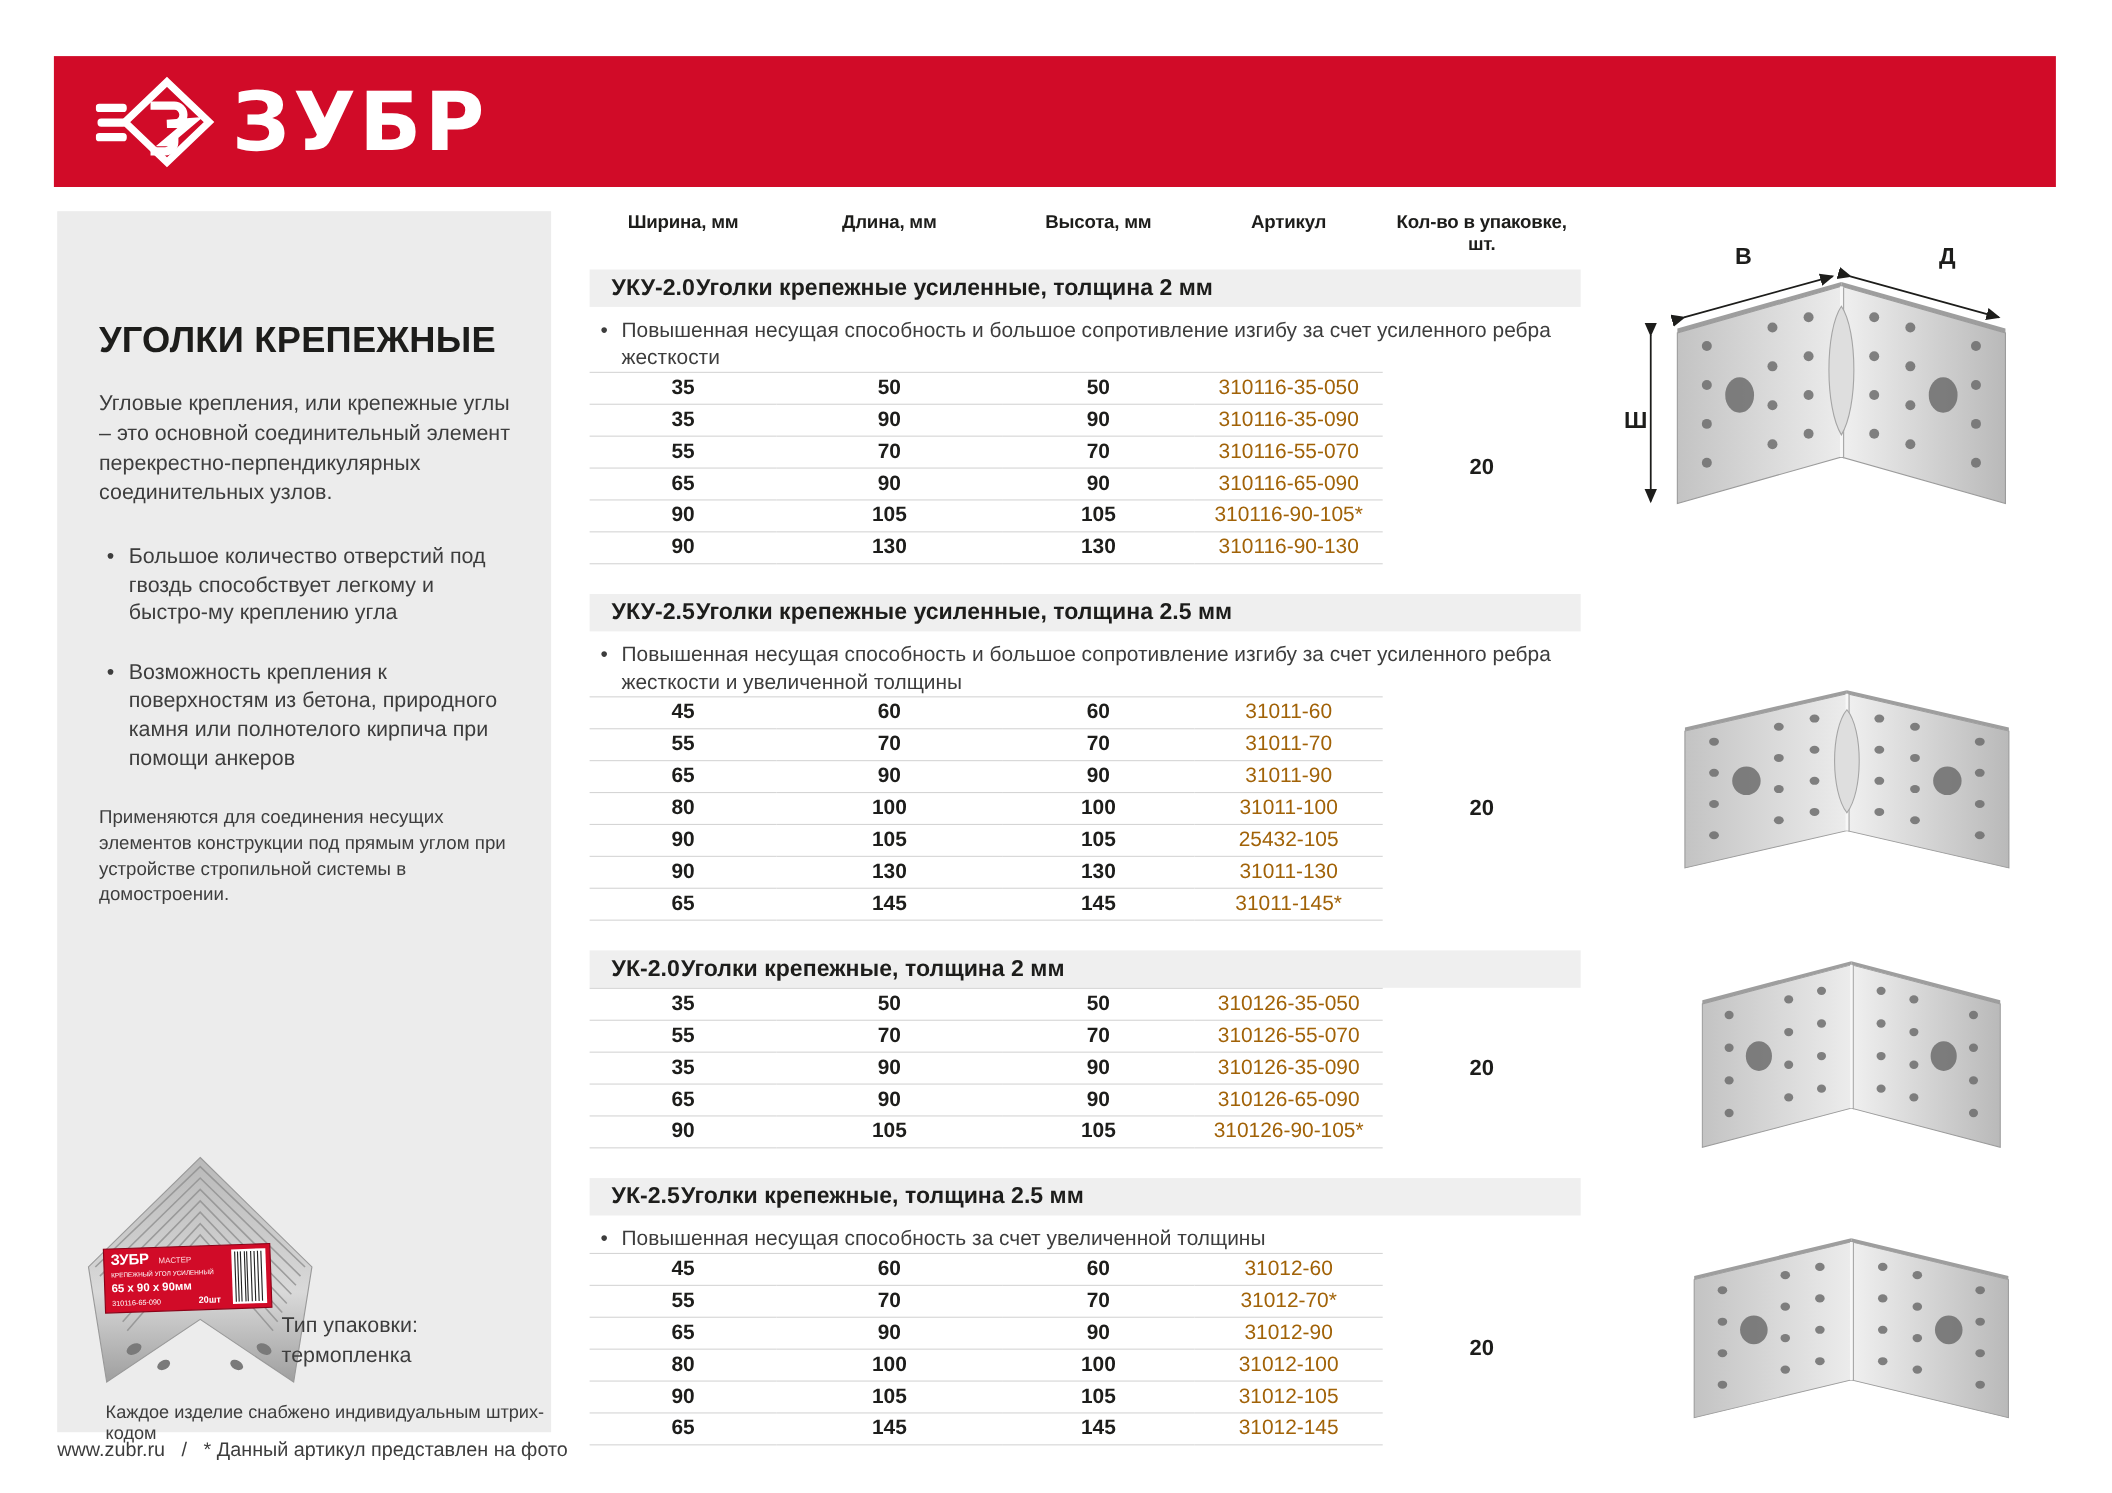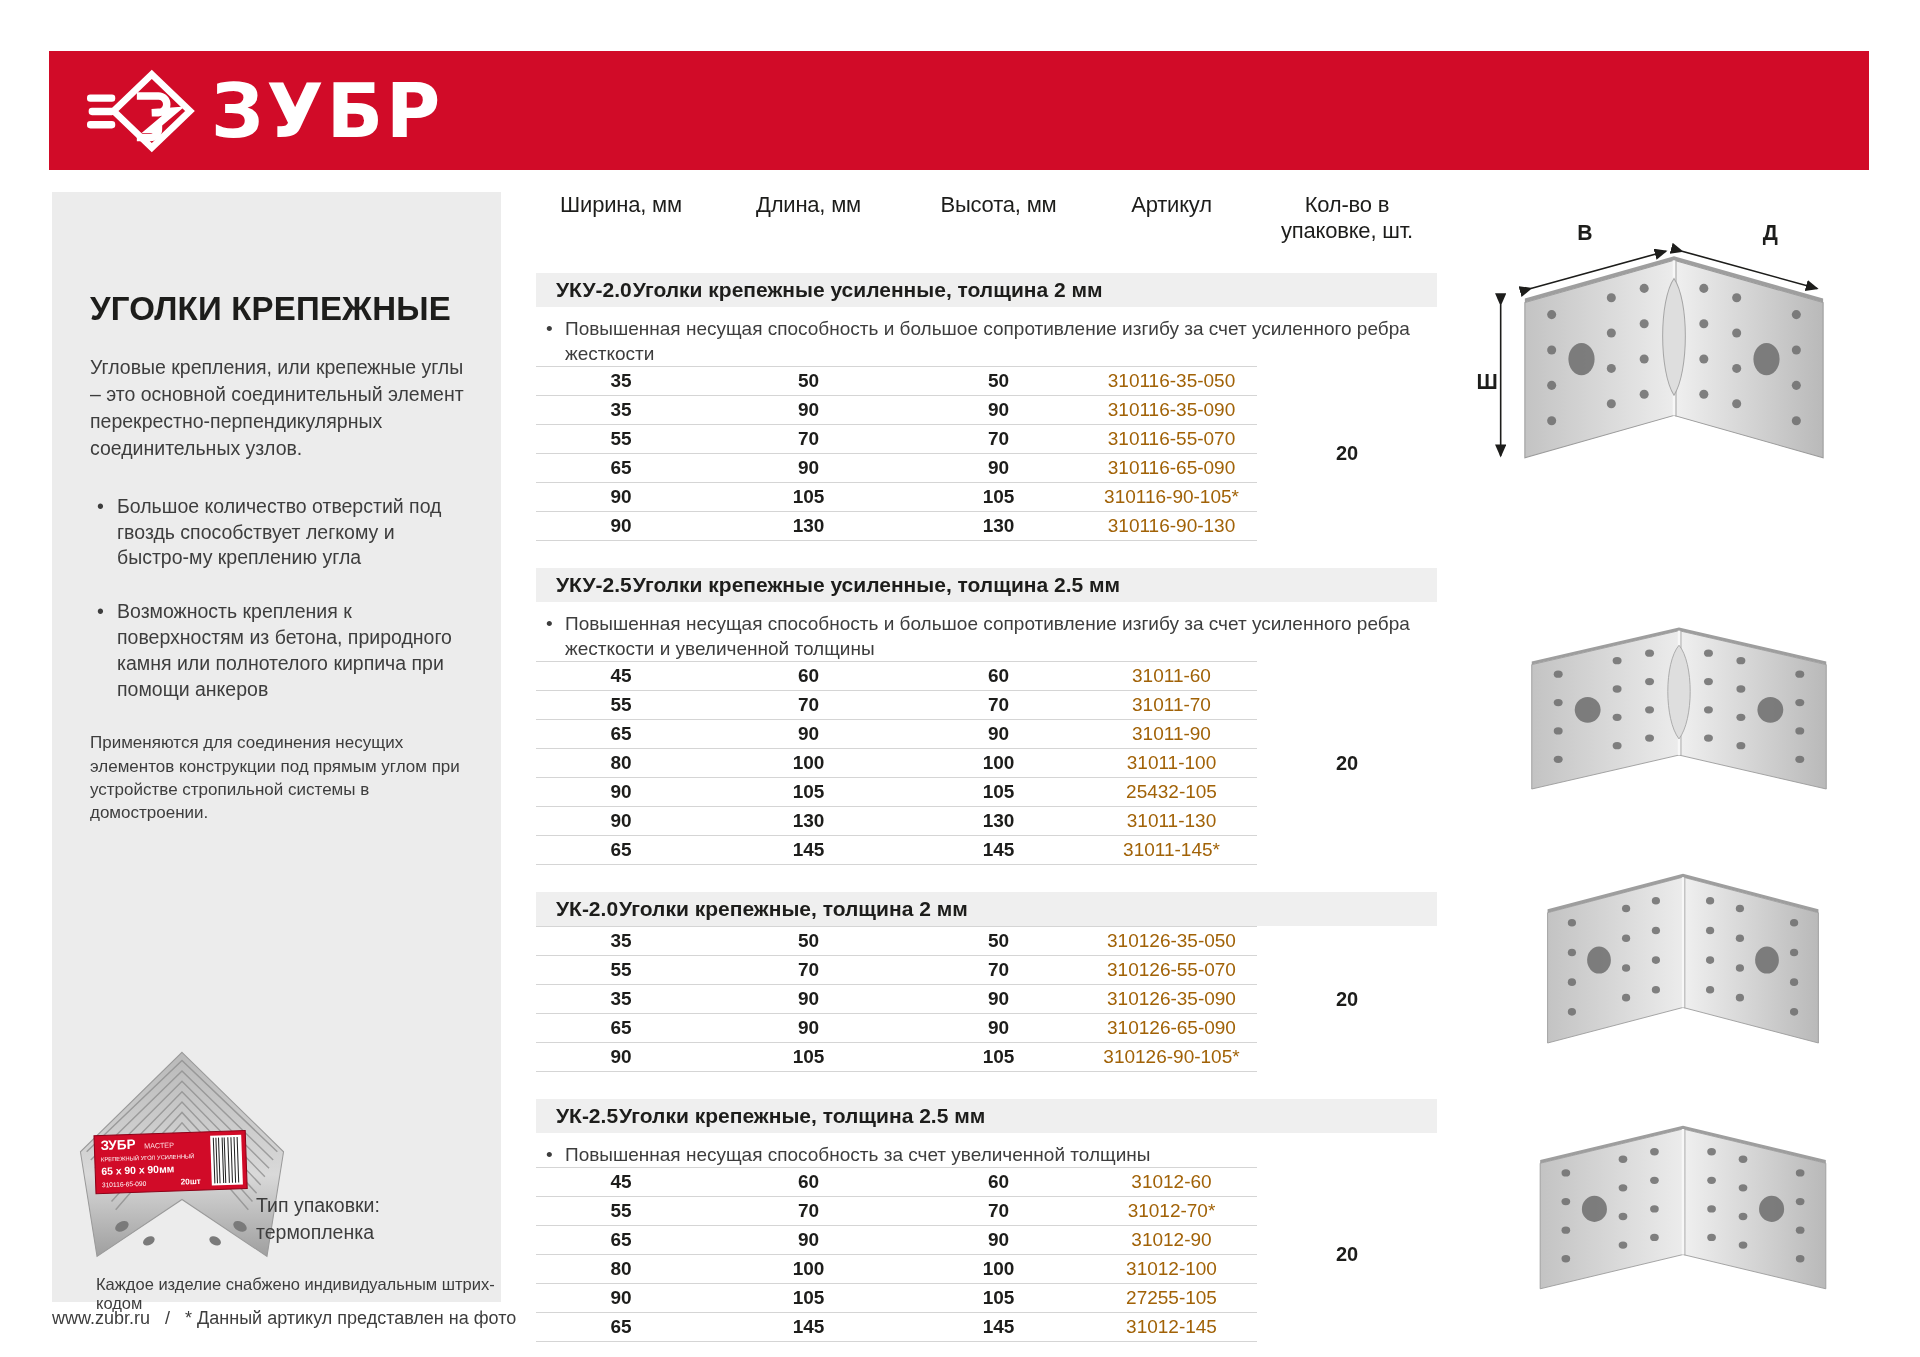--- a/index.html
+++ b/index.html
@@ -25,21 +25,21 @@
                    padding-left:27px;position:relative;}
   .side-bullets li::before{content:"\2022";position:absolute;left:7px;top:0;color:var(--soft);}
   .side-note{font-size:17px;line-height:1.38;color:var(--soft);margin:4px 0 0;}
   .photo{position:absolute;left:16px;top:852px;width:228px;height:220px;}
   .pack-type{position:absolute;left:204px;top:1000px;font-size:19.5px;line-height:1.38;color:var(--soft);}
   .barcode-note{position:absolute;left:44px;top:1066px;width:420px;font-size:16.5px;color:var(--soft);}
 
   
   .catalog{position:absolute;left:536px;top:192px;width:901px;}
   .col-headers{display:grid;grid-template-columns:170px 205px 175px 171px 180px;
-               font-size:22px;font-weight:normal;margin-bottom:29px;}
+               font-size:17px;font-weight:bold;margin-bottom:13px;}
   .col-headers div{text-align:center;letter-spacing:-.2px;}
   .prod-section{margin-bottom:27px;}
   .sec-bar{height:34px;background:var(--bar-bg);display:flex;align-items:center;gap:1px;
            padding-left:20px;font-size:21px;font-weight:bold;}
   .sec-bullet{display:flex;font-size:19px;color:var(--soft);margin:9px 0 0 10px;line-height:1.32;max-width:885px;}
   .sec-bullet .dot{width:19px;flex:none;}
   .sec-table{display:flex;}
   .rows{display:grid;grid-template-columns:170px 205px 175px 171px;border-top:1px solid var(--line);width:721px;}
   .cell{height:29px;display:flex;align-items:center;justify-content:center;
         border-bottom:1px solid var(--line);font-size:19px;}
@@ -336,21 +336,21 @@
             <div class="cell dim">90</div>
             <div class="cell dim">90</div>
             <div class="cell art">31012-90</div>
             <div class="cell dim">80</div>
             <div class="cell dim">100</div>
             <div class="cell dim">100</div>
             <div class="cell art">31012-100</div>
             <div class="cell dim">90</div>
             <div class="cell dim">105</div>
             <div class="cell dim">105</div>
-            <div class="cell art">27255-105</div>
+            <div class="cell art">31012-105</div>
             <div class="cell dim">65</div>
             <div class="cell dim">145</div>
             <div class="cell dim">145</div>
             <div class="cell art">31012-145</div>
           </div>
           <div class="qty">20</div>
         </div>
       </section>
     </div>
 </main>

